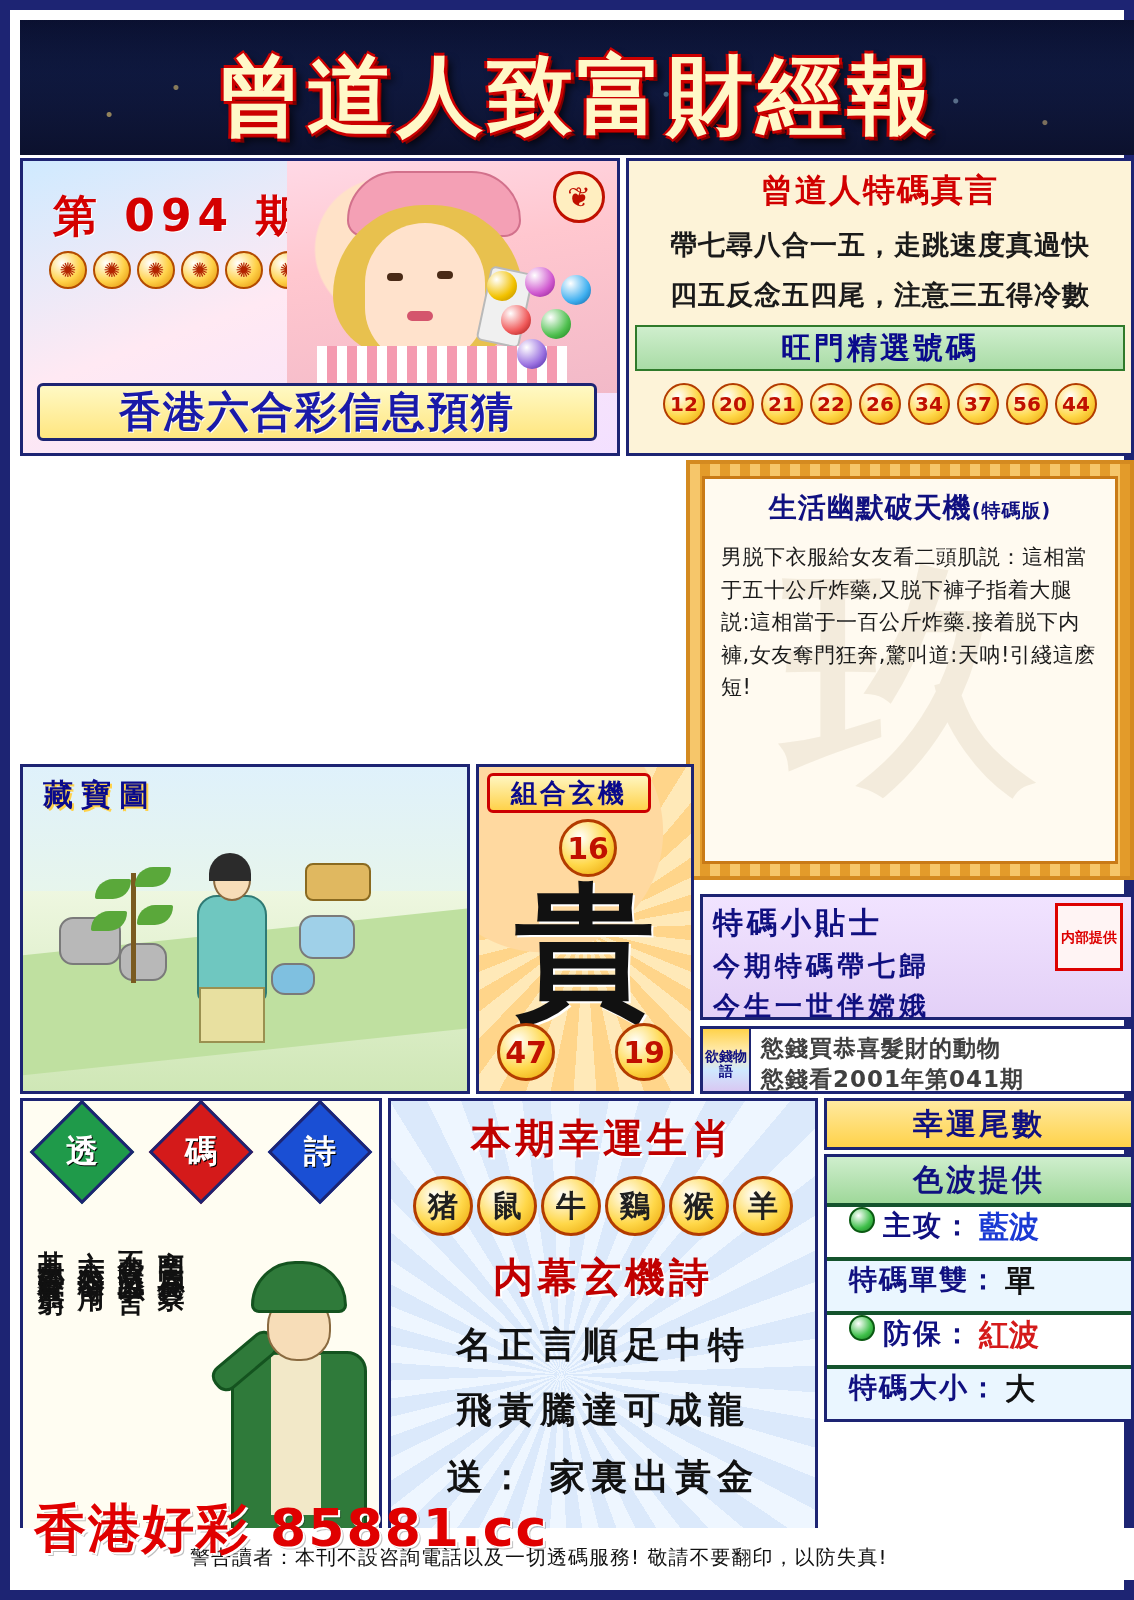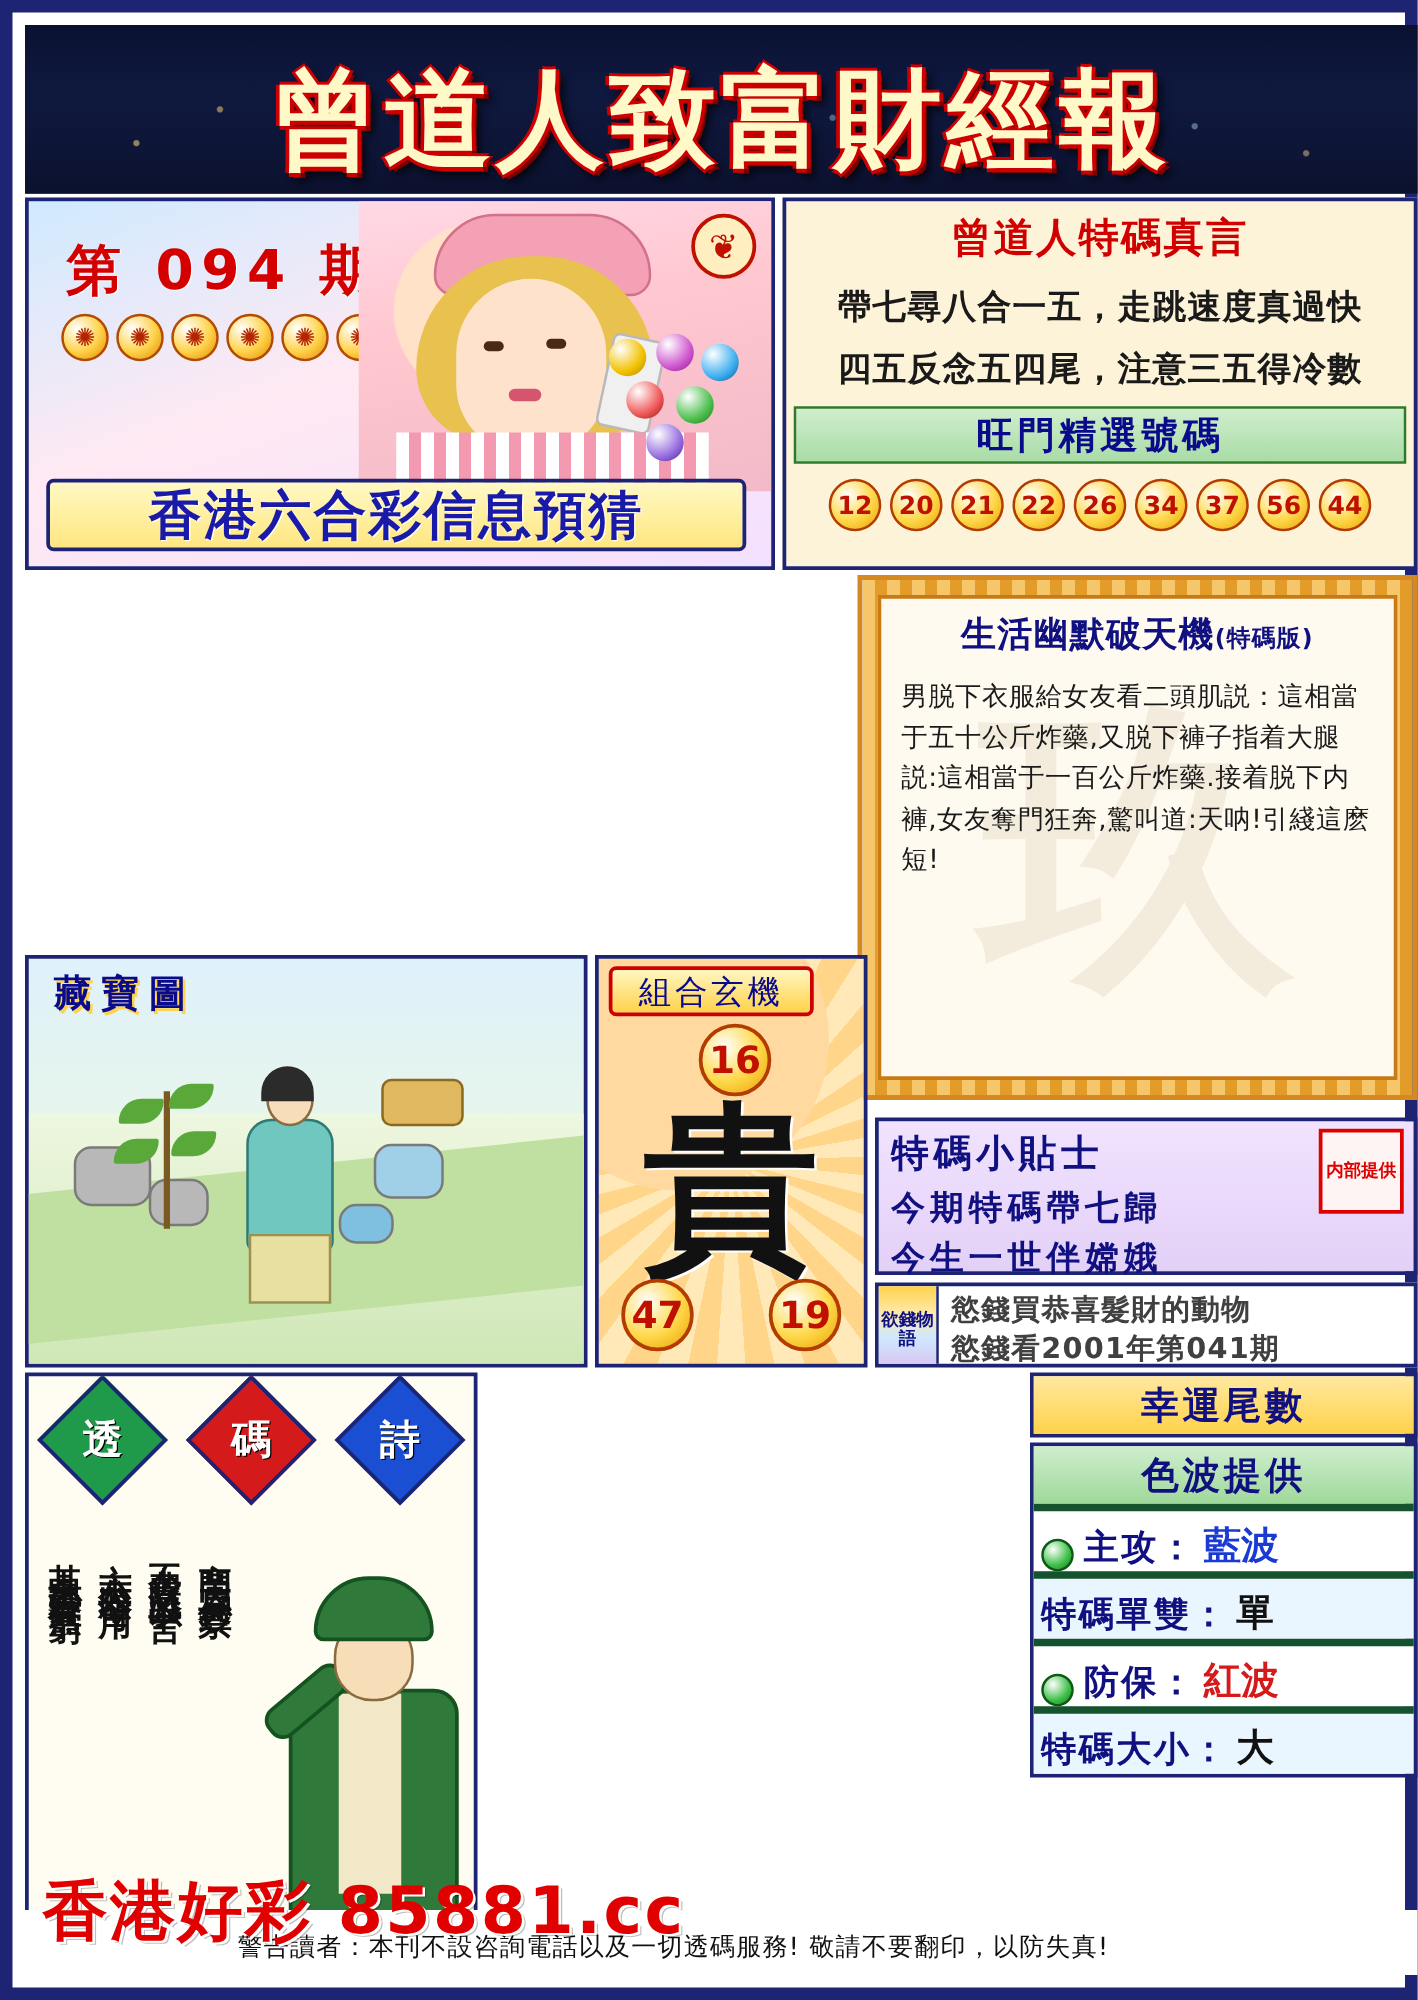--- a/index.html
+++ b/index.html
@@ -214,21 +214,21 @@
     position:absolute;left:456px;top:0;width:218px;height:330px;
     background:
       radial-gradient(circle at 30% 20%, #ffd9a0 0 120px, transparent 121px),
       repeating-conic-gradient(from 0deg at 50% 50%, #ffe9b8 0 8deg, #ffd58a 8deg 16deg);
     border:3px solid #1d2473;box-sizing:border-box;overflow:hidden;
   }
   .combo-title{
     position:absolute;left:8px;top:6px;width:164px;height:40px;
     background:linear-gradient(180deg,#fff6c0,#ffd24a);border:3px solid #c00;border-radius:6px;
     box-sizing:border-box;display:flex;align-items:center;justify-content:center;
-    font-size:26px;font-weight:normal;color:#0a0a8c;letter-spacing:3px;
+    font-size:26px;font-weight:bold;color:#0a0a8c;letter-spacing:3px;
   }
   .combo-big{
     position:absolute;left:0;right:0;top:110px;text-align:center;
     font-size:140px;line-height:150px;font-weight:bold;color:#111;
     text-shadow:2px 2px 0 #fff;
   }
   .combo-n{
     position:absolute;width:58px;height:58px;border-radius:50%;
     background:radial-gradient(circle at 34% 30%,#fff,#ffd84a 55%,#e8a000);
     border:3px solid #b33c00;box-sizing:border-box;
@@ -329,22 +329,22 @@
   .rc-nums{
     height:52px;background:#fff;display:flex;align-items:center;justify-content:center;
     font-size:36px;font-weight:bold;color:#c00000;letter-spacing:12px;
   }
   .rc-title2{
     height:46px;background:linear-gradient(180deg,#cfeecd,#9fd89a);
     display:flex;align-items:center;justify-content:center;
     font-size:30px;font-weight:bold;color:#101080;letter-spacing:3px;
   }
   .rc-row{
-    height:54px;background:#ffffff;display:flex;align-items:flex-end;padding-left:6px;
-    border-top:6px solid #14532d;box-sizing:border-box;
+    height:54px;background:#ffffff;display:flex;align-items:flex-start;padding-left:22px;
+    border-top:4px solid #14532d;box-sizing:border-box;
   }
   .rc-row .dot{
     width:26px;height:26px;border-radius:50%;margin-right:8px;flex:none;
     background:radial-gradient(circle at 34% 30%,#fff,#3fc04a 60%,#1a7a22);
     border:2px solid #0a5a12;box-sizing:border-box;
   }
   .rc-row .lbl{font-size:28px;font-weight:bold;color:#101080;letter-spacing:2px;}
   .rc-row .val{font-size:30px;font-weight:bold;margin-left:6px;}
   .rc-row.blue .val{color:#1a3ad4;}
   .rc-row.red .val{color:#d41a1a;}
@@ -512,20 +512,35 @@
         <div class="hat"></div>
       </div>
       <div class="vcols">
         <div class="vcol">高門大戶長鈔票</div>
         <div class="vcol">不費吹滅以中言</div>
         <div class="vcol">六六大順今可用</div>
         <div class="vcol">其中奧妙實無窮</div>
       </div>
     </div>
 
+    <div class="zodiac">
+      <div class="zod-title">本期幸運生肖</div>
+      <div class="zod-animals">
+        <div class="a">猪</div>
+        <div class="a">鼠</div>
+        <div class="a">牛</div>
+        <div class="a">鷄</div>
+        <div class="a">猴</div>
+        <div class="a">羊</div>
+      </div>
+      <div class="zod-sub">内幕玄機詩</div>
+      <div class="zod-line">名正言順足中特</div>
+      <div class="zod-line">飛黃騰達可成龍</div>
+      <div class="zod-send">送： 家裏出黃金</div>
+    </div>
 
     <div class="rightcol">
       <div class="rc-box">
         <div class="rc-title">幸運尾數</div>
       </div>
       <div class="rc-box">
         <div class="rc-title2">色波提供</div>
         <div class="rc-row blue">
           <span class="dot"></span>
           <span class="lbl">主攻：</span>

